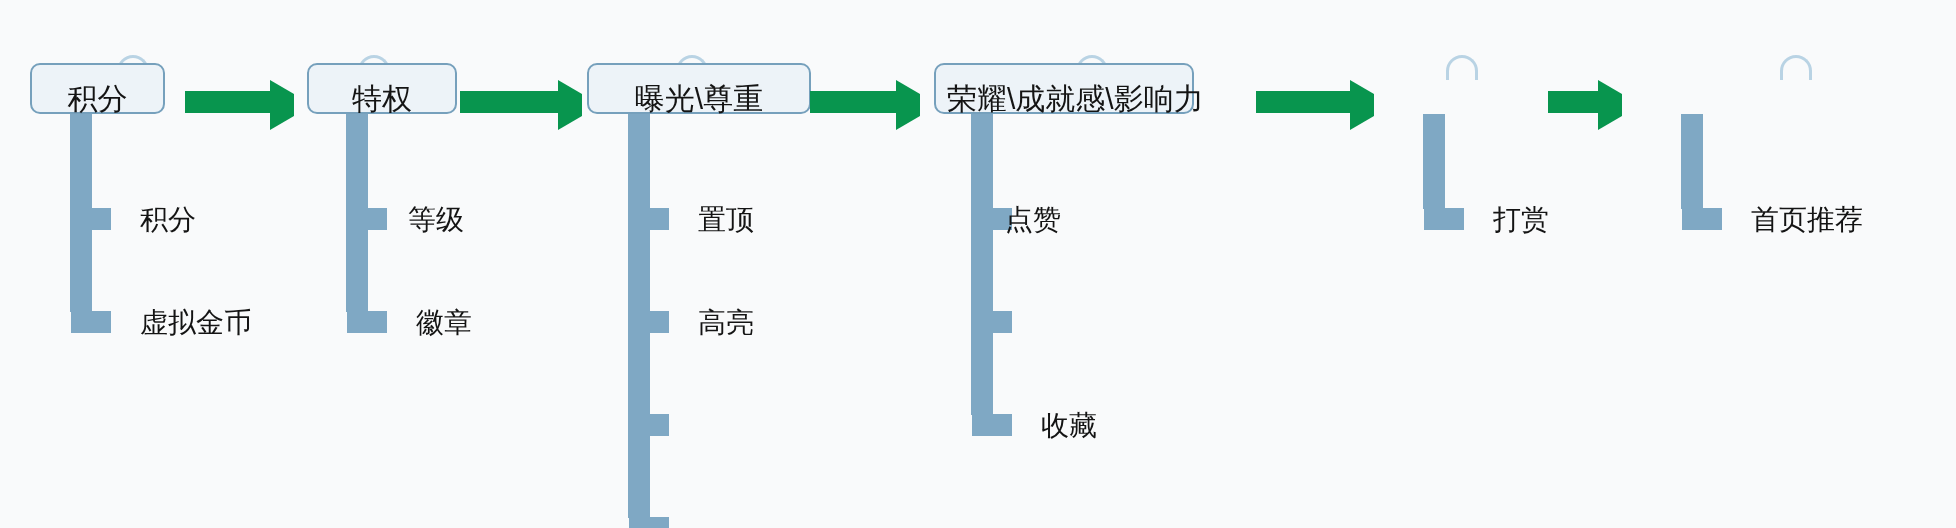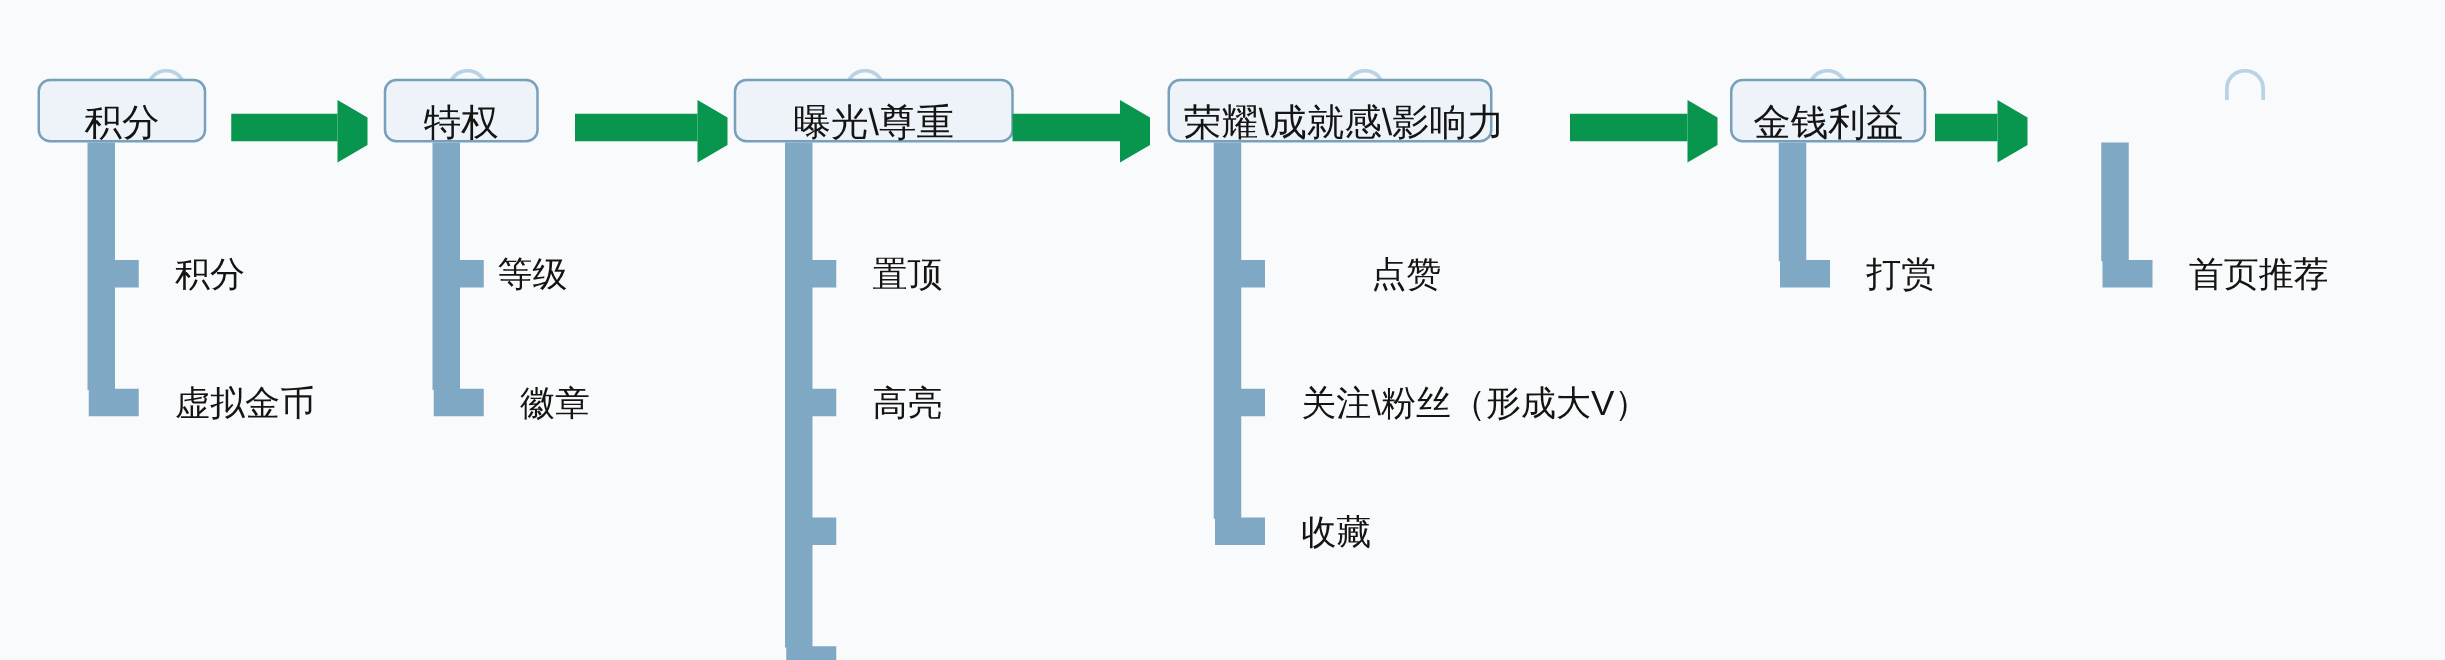--- a/index.html
+++ b/index.html
@@ -89,24 +89,24 @@
   <div class="vline" style="left:48px;height:198px"></div>
   <div class="tick" style="left:49px;top:185.5px"></div>
   <div class="child-label" style="left:107px;top:167px">积分</div>
   <div class="tick" style="left:49px;top:288.5px"></div>
   <div class="child-label" style="left:107px;top:270px">虚拟金币</div>
 
   <div class="arrow-shaft" style="left:163px;width:85px"></div>
   <div class="arrow-head" style="left:248px"></div>
 
   <div class="arc" style="left:336px"></div>
-  <div class="stage-box" style="left:285px;width:124px">特权</div>
+  <div class="stage-box" style="left:285px;width:150px">特权</div>
   <div class="vline" style="left:324px;height:198px"></div>
   <div class="tick" style="left:325px;top:185.5px"></div>
-  <div class="child-label" style="left:365px;top:167px">等级</div>
+  <div class="child-label" style="left:375px;top:167px">等级</div>
   <div class="tick" style="left:325px;top:288.5px"></div>
   <div class="child-label" style="left:383px;top:270px">徽章</div>
 
   <div class="arrow-shaft" style="left:438px;width:98px"></div>
   <div class="arrow-head" style="left:536px"></div>
 
   <div class="arc" style="left:654px"></div>
   <div class="stage-box" style="left:565px;width:224px">曝光\尊重</div>
   <div class="vline" style="left:606px;height:404px"></div>
   <div class="tick" style="left:607px;top:185.5px"></div>
@@ -116,31 +116,29 @@
   <div class="tick" style="left:607px;top:391.5px"></div>
   <div class="tick" style="left:607px;top:494.5px"></div>
 
   <div class="arrow-shaft" style="left:788px;width:86px"></div>
   <div class="arrow-head" style="left:874px"></div>
 
   <div class="arc" style="left:1054px"></div>
   <div class="stage-box" style="left:912px;width:260px">荣耀\成就感\影响力</div>
   <div class="vline" style="left:949px;height:301px"></div>
   <div class="tick" style="left:950px;top:185.5px"></div>
-  <div class="child-label" style="left:1064px;top:167px">点赞</div>
+  <div class="child-label" style="left:972px;top:167px">点赞</div>
   <div class="tick" style="left:950px;top:288.5px"></div>
-  <div class="child-label" style="left:1008px;top:270px">关注\粉丝（形成大V）</div>
   <div class="tick" style="left:950px;top:391.5px"></div>
   <div class="child-label" style="left:1008px;top:373px">收藏</div>
 
   <div class="arrow-shaft" style="left:1234px;width:94px"></div>
   <div class="arrow-head" style="left:1328px"></div>
 
   <div class="arc" style="left:1424px"></div>
-  <div class="stage-box" style="left:1362px;width:157px">金钱利益</div>
   <div class="vline" style="left:1401px;height:95px"></div>
   <div class="tick" style="left:1402px;top:185.5px"></div>
   <div class="child-label" style="left:1460px;top:167px">打赏</div>
 
   <div class="arrow-shaft" style="left:1526px;width:50px"></div>
   <div class="arrow-head" style="left:1576px"></div>
 
   <div class="arc" style="left:1758px"></div>
   <div class="vline" style="left:1659px;height:95px"></div>
   <div class="tick" style="left:1660px;top:185.5px"></div>

